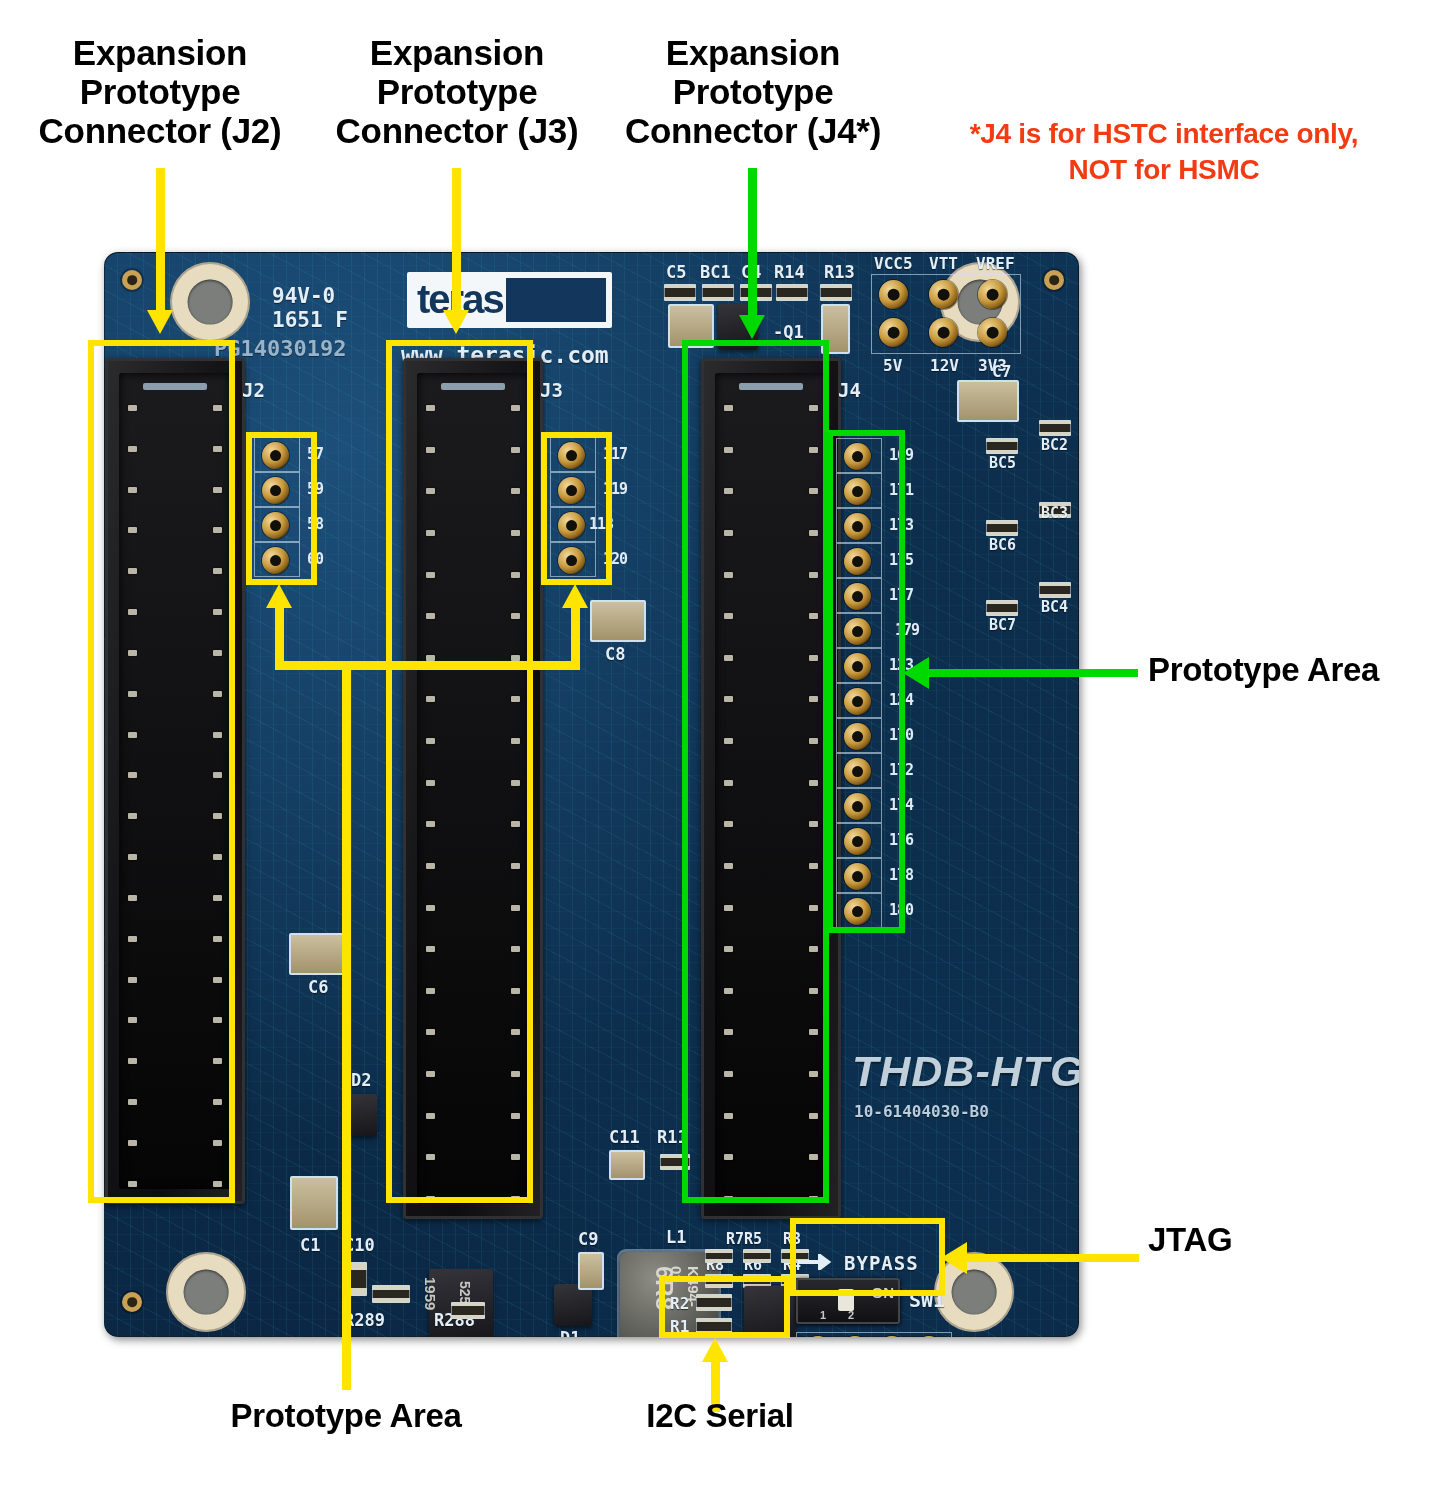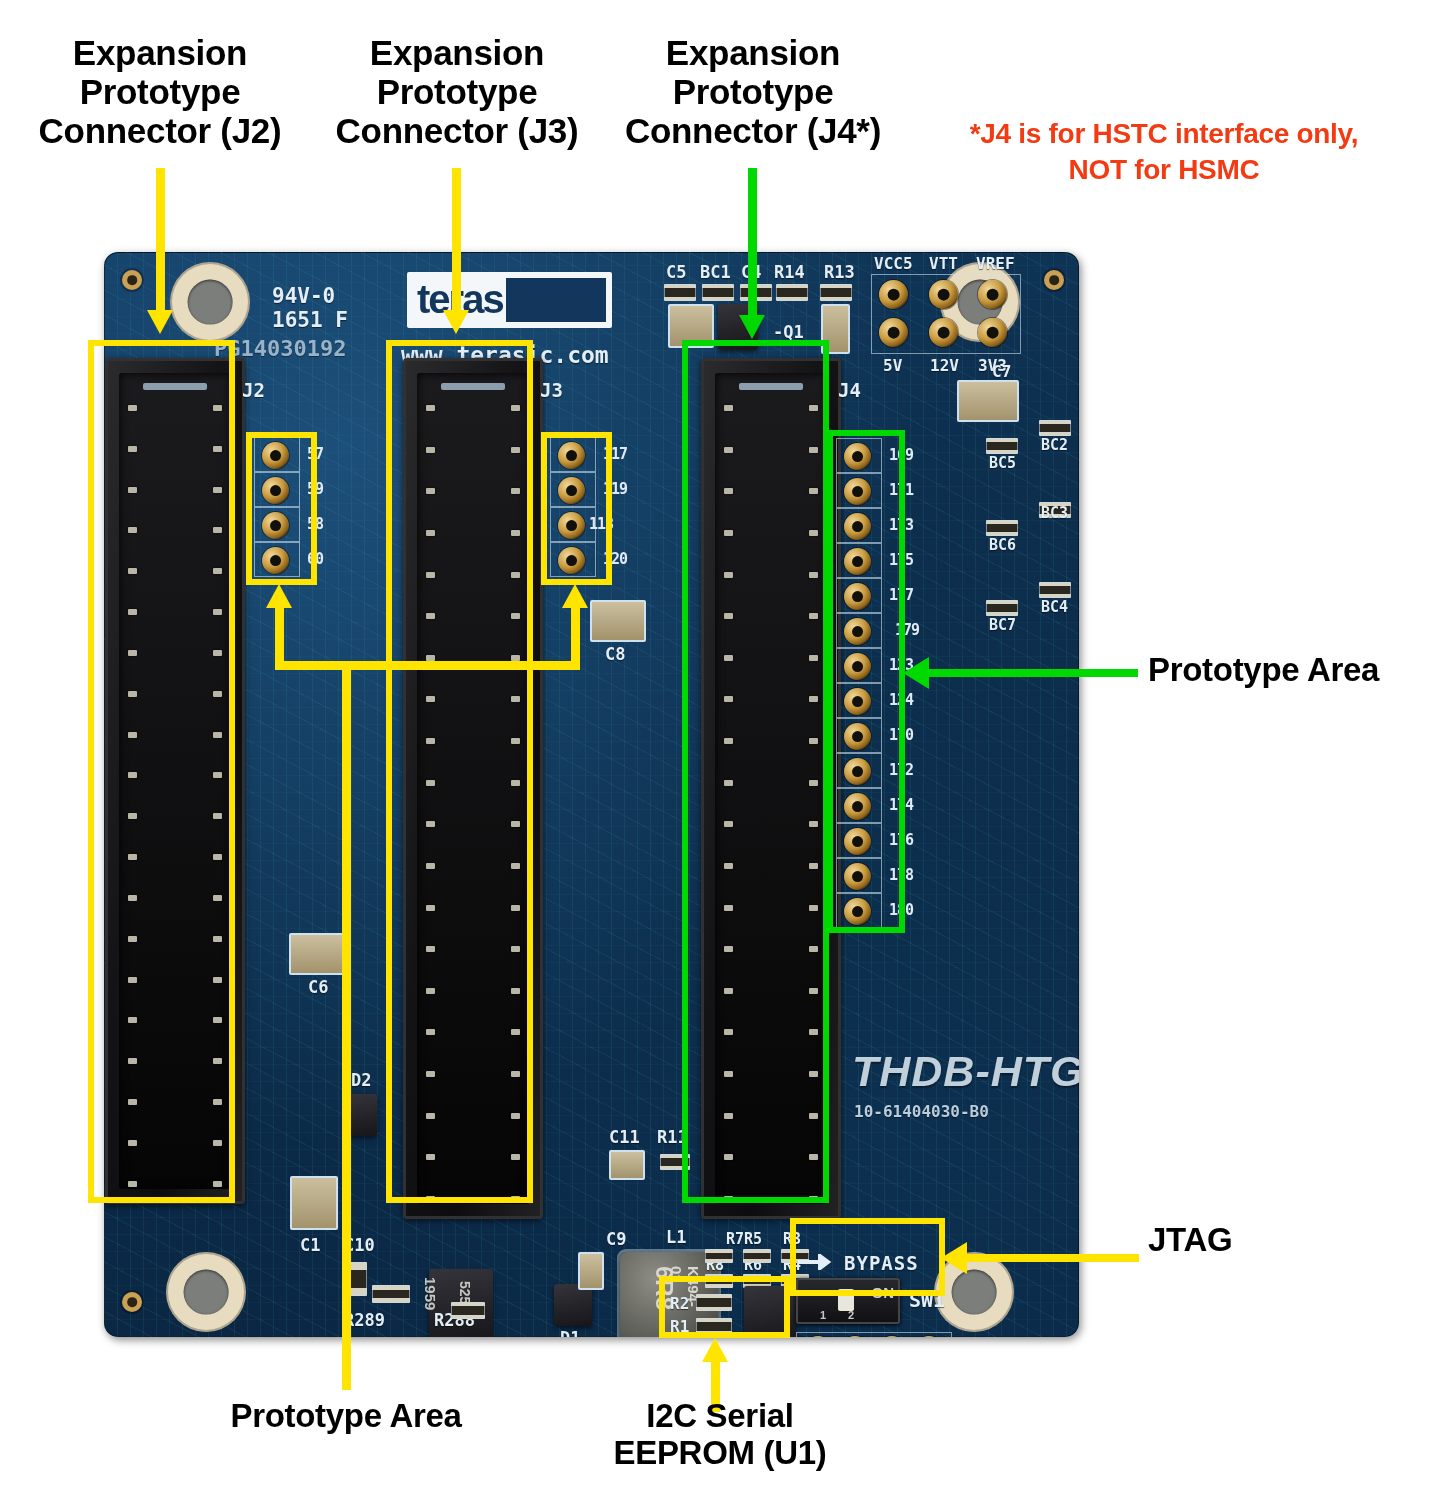--- a/index.html
+++ b/index.html
@@ -617,21 +617,21 @@
     <div style="position:absolute;left:44px;top:12px;color:#c6c6c0;font:bold 14px 'Liberation Sans',sans-serif;transform:rotate(90deg);transform-origin:left top;">525</div>
   </div>
 
   <div class="silk" style="left:240px;top:1058px;font-size:17px;">R289</div>
   <div class="silk" style="left:330px;top:1058px;font-size:17px;">R288</div>
   <div class="smd res" style="left:268px;top:1033px;width:36px;height:16px;"></div>
   <div class="smd res" style="left:347px;top:1050px;width:32px;height:15px;"></div>
   <div class="chip" style="left:450px;top:1032px;width:38px;height:42px;"></div>
   <div class="silk" style="left:456px;top:1076px;font-size:17px;">D1</div>
   <div class="cap" style="left:474px;top:1000px;width:22px;height:34px;"></div>
-  <div class="silk" style="left:474px;top:977px;font-size:17px;margin-left:28px;">C9</div>
+  <div class="silk" style="left:474px;top:977px;font-size:17px;">C9</div>
 
   <div class="ind" style="left:516px;top:1000px;width:98px;height:96px;">
     <span style="left:58px;top:14px;">6R8</span>
     <span style="left:82px;top:14px;font-size:15px;">K494-01</span>
   </div>
   <div class="silk" style="left:562px;top:975px;font-size:17px;">L1</div>
 
   <div class="silk" style="left:602px;top:978px;font-size:15px;margin-left:20px;">R7</div>
   <div class="silk" style="left:640px;top:978px;font-size:15px;">R5</div>
   <div class="silk" style="left:679px;top:978px;font-size:15px;">R3</div>
@@ -731,14 +731,13 @@
 <div class="anno left" style="left:1148px;top:652px;width:280px;font-size:33px;">Prototype Area</div>
 
 <div class="anno left" style="left:1148px;top:1222px;width:280px;font-size:33px;">
   <div>JTAG</div>
 </div>
 
 <div class="anno" style="left:186px;top:1398px;width:320px;font-size:33px;">Prototype Area</div>
 
 <div class="anno" style="left:560px;top:1398px;width:320px;font-size:33px;">
   <div>I2C Serial</div>
-  <div>EEPROM (U1)</div>
 </div>
 
 </body></html>

